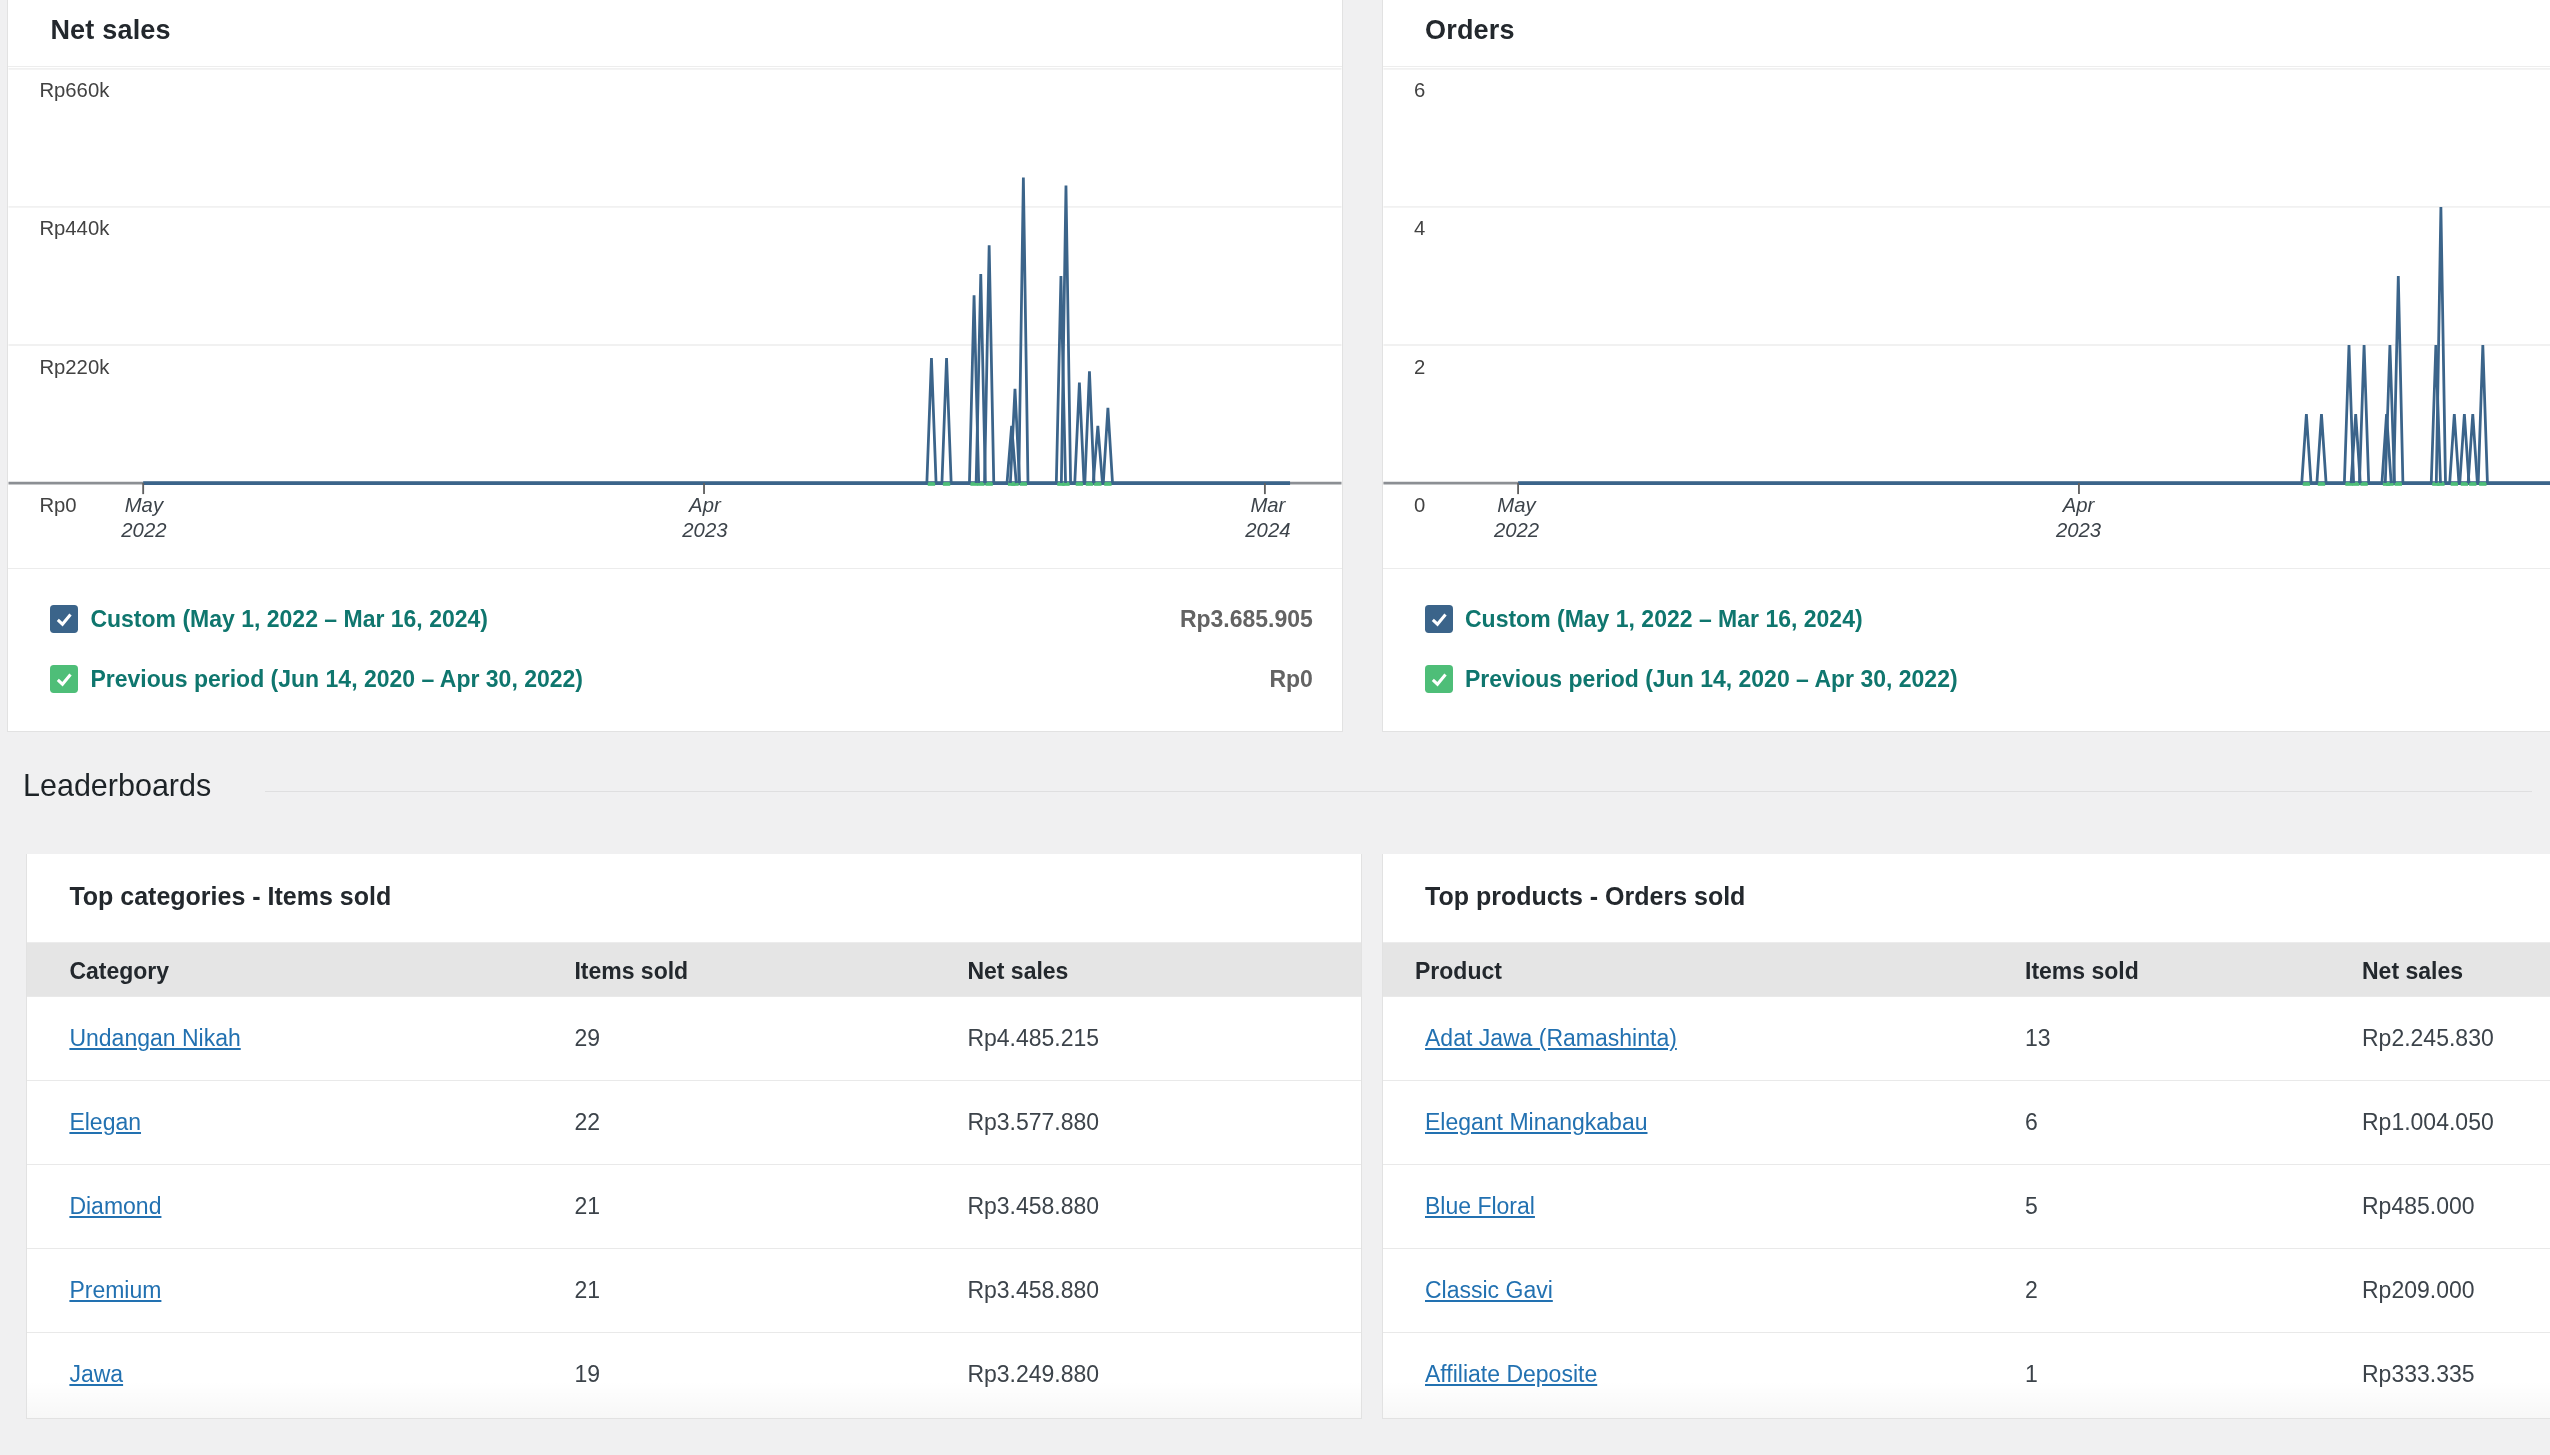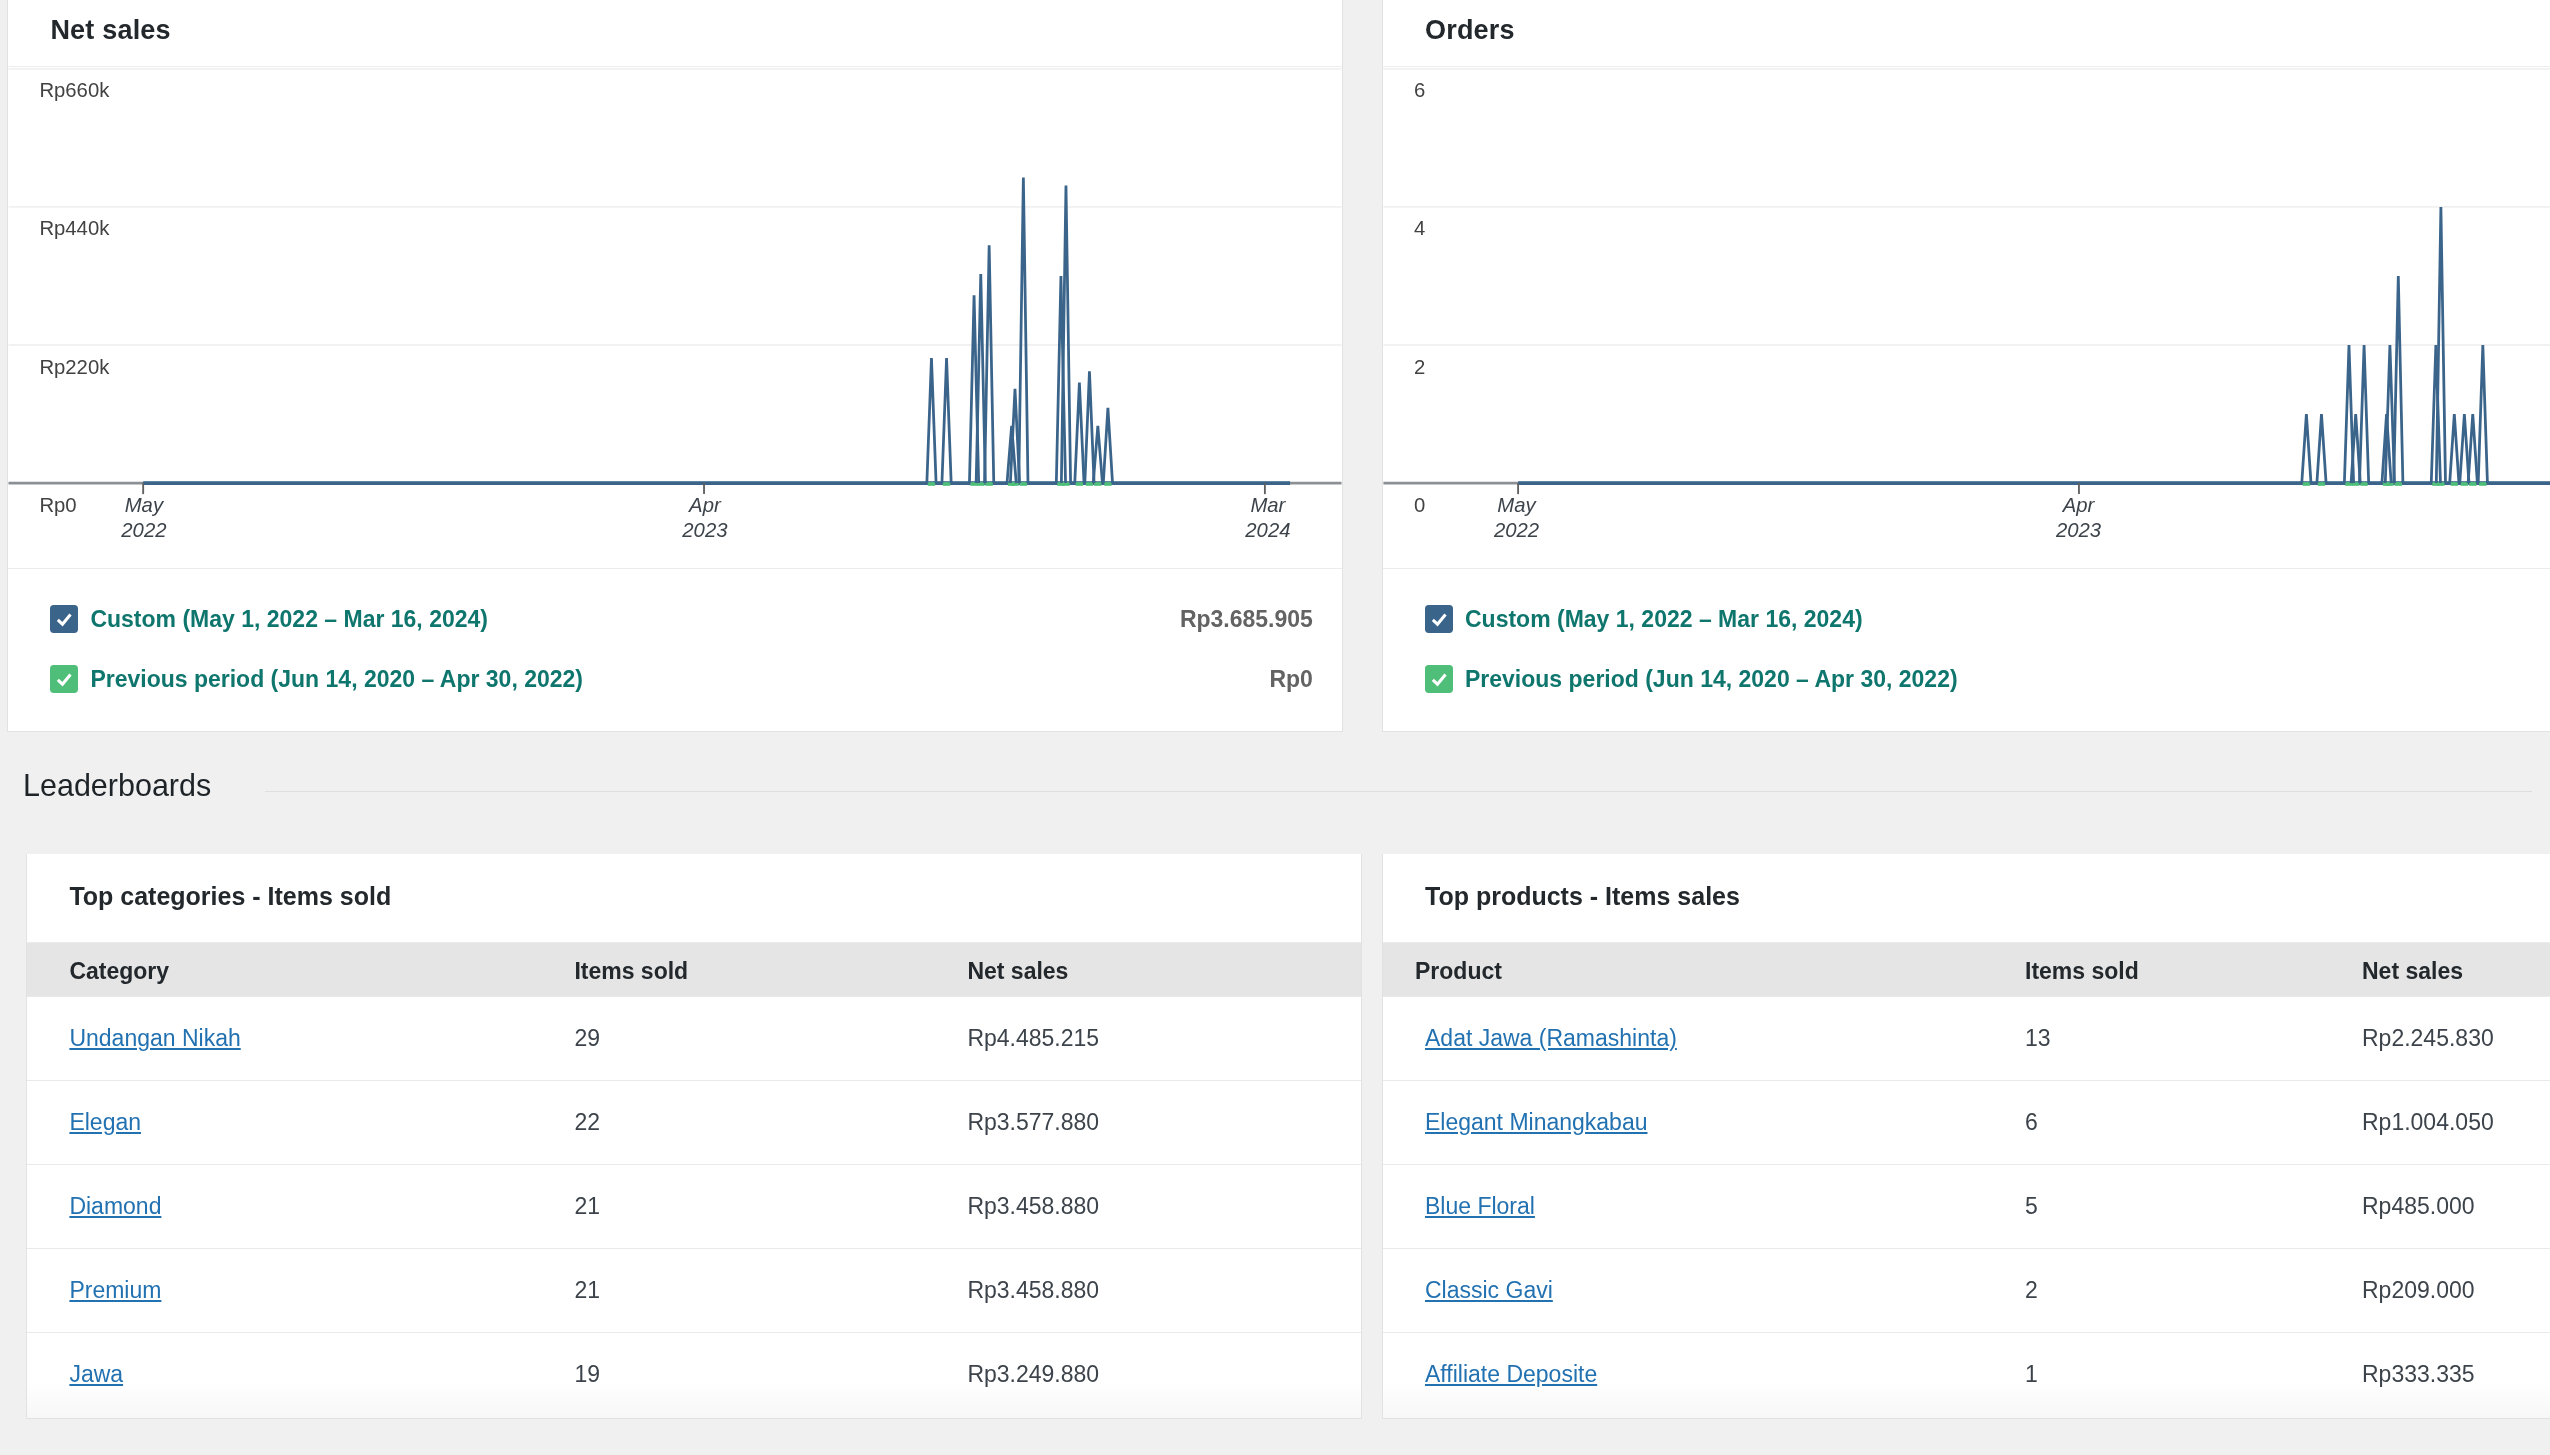--- a/index.html
+++ b/index.html
@@ -271,21 +271,21 @@
   </div>
   <div class="lb-row" style="top:479px; border-bottom:none;">
     <a class="cell" style="left:42px">Jawa</a>
     <span class="cell" style="left:547px">19</span>
     <span class="cell" style="left:940px">Rp3.249.880</span>
   </div>
   <div class="fade"></div>
 </div>
 
 <div class="card lb-card" style="left:1382px; width:1334px;">
-  <span class="lb-title">Top products - Items sales</span>
+  <span class="lb-title">Top products - Orders sold</span>
   <div class="lb-head">
     <span class="cell" style="left:32px">Product</span>
     <span class="cell" style="left:642px">Items sold</span>
     <span class="cell" style="left:979px">Net sales</span>
   </div>
   <div class="lb-row" style="top:143px">
     <a class="cell" style="left:42px">Adat Jawa (Ramashinta)</a>
     <span class="cell" style="left:642px">13</span>
     <span class="cell" style="left:979px">Rp2.245.830</span>
   </div>

